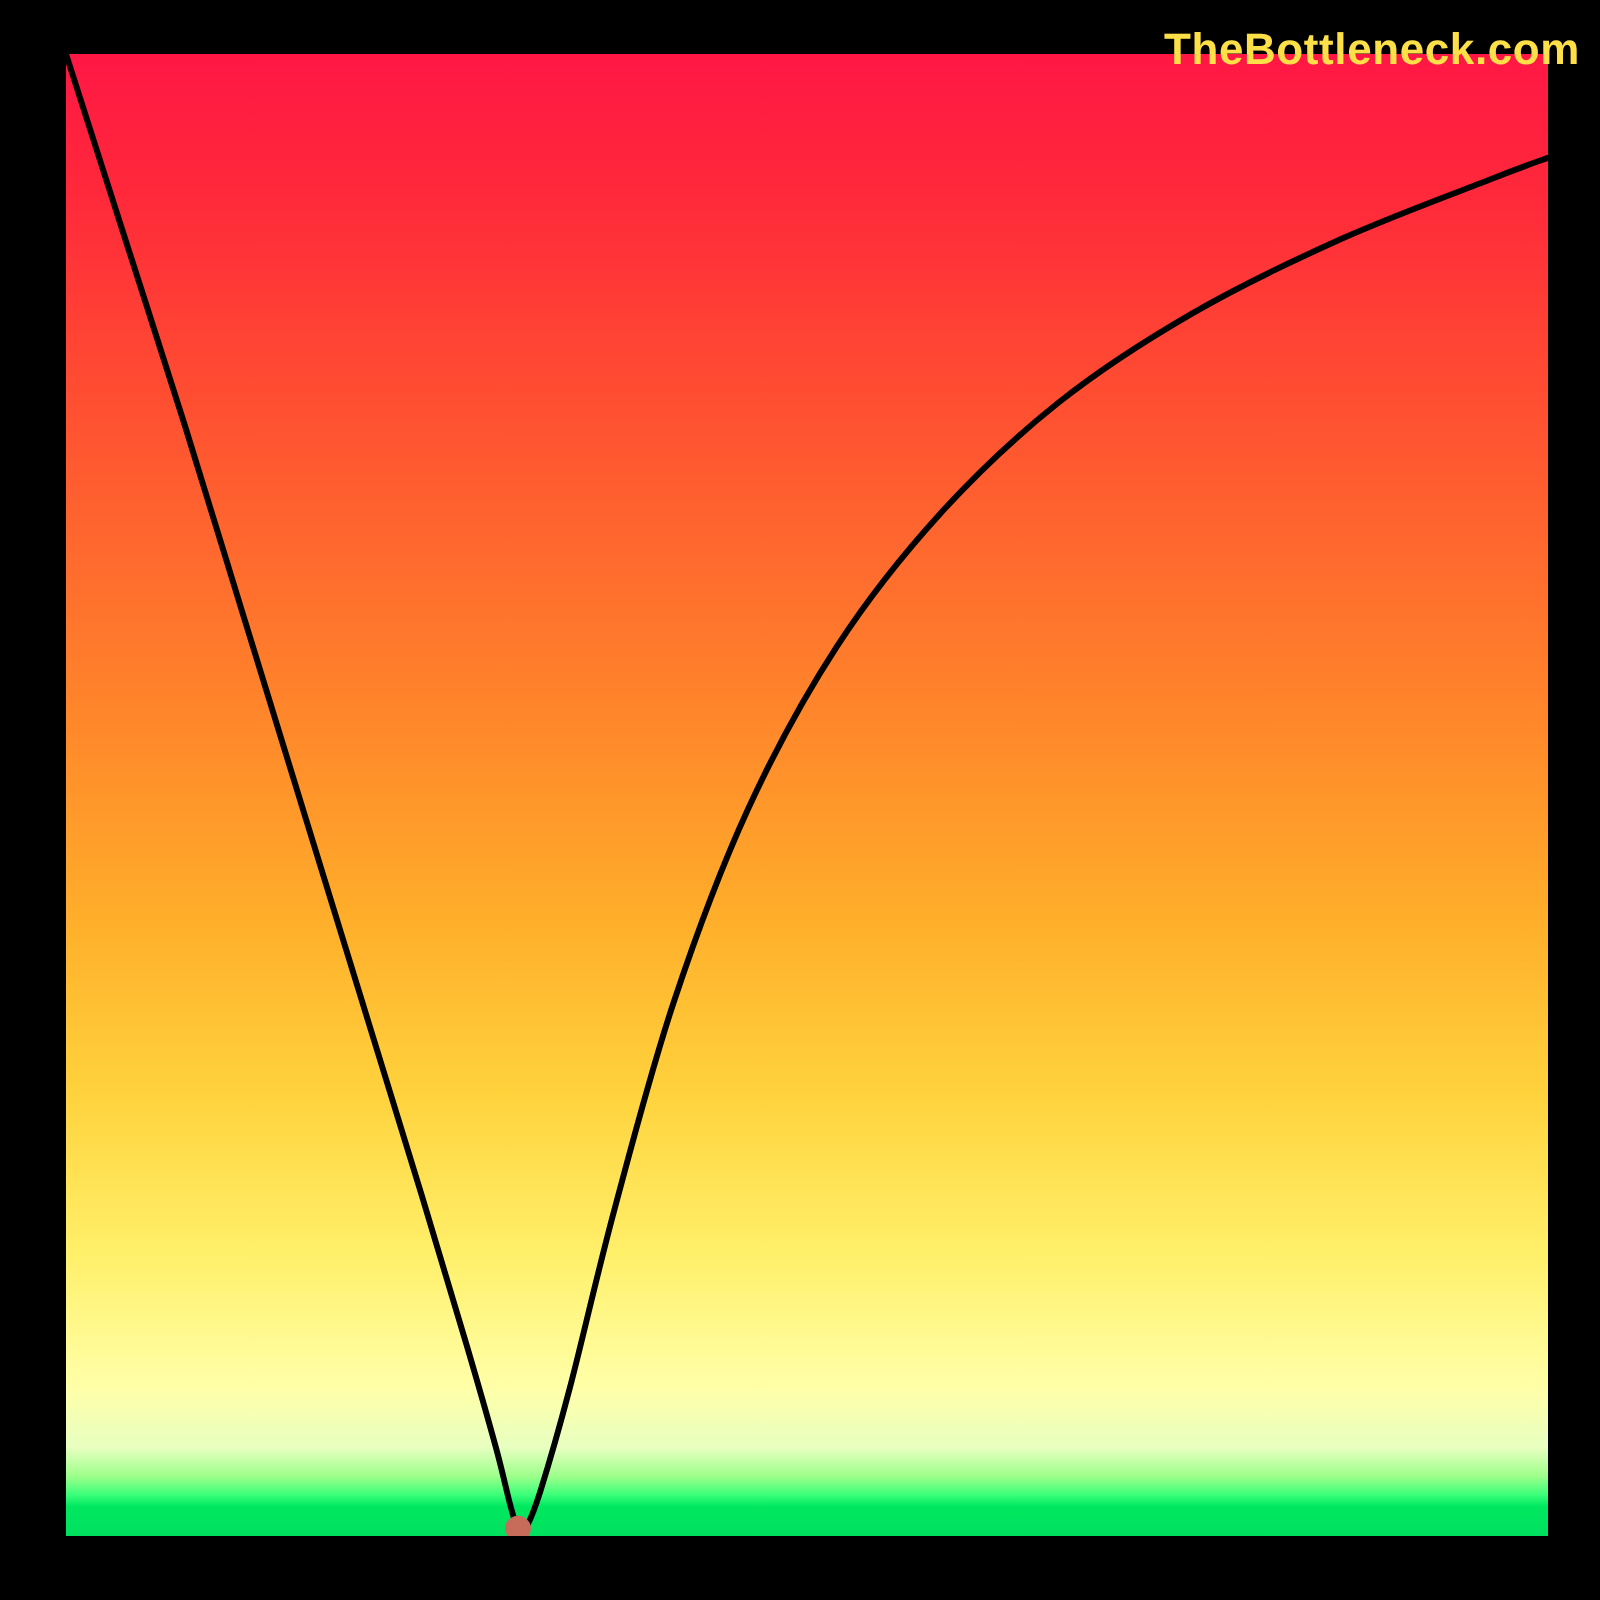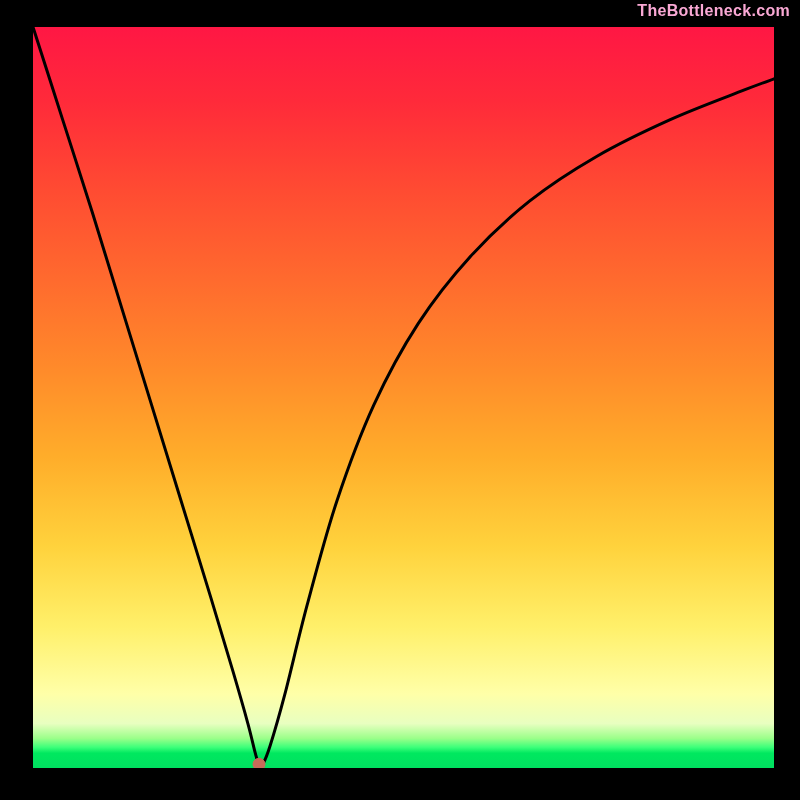--- a/index.html
+++ b/index.html
@@ -6,24 +6,24 @@
   body {
     width: 800px;
     height: 800px;
     background: #000;
     position: relative;
     font-family: Arial, Helvetica, sans-serif;
     overflow: hidden;
   }
   .watermark {
     position: absolute;
-    top: 2px;
+    top: 12px;
     right: 10px;
-    color: #f9a8d4;
-    font-size: 16px;
+    color: #fde047;
+    font-size: 22px;
     font-weight: 600;
     letter-spacing: 0.3px;
     z-index: 10;
   }
   .plot-frame {
     position: absolute;
     left: 31px;
     top: 25px;
     width: 745px;
     height: 745px;

